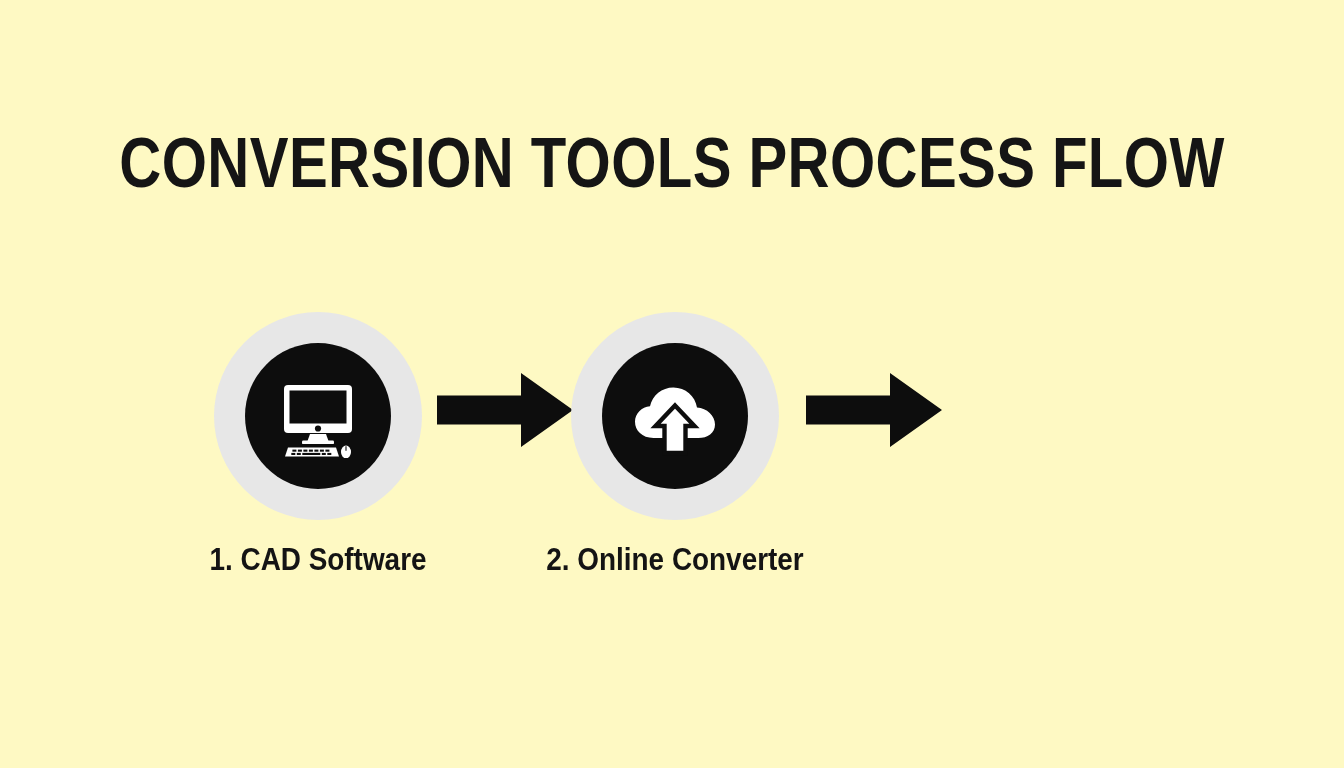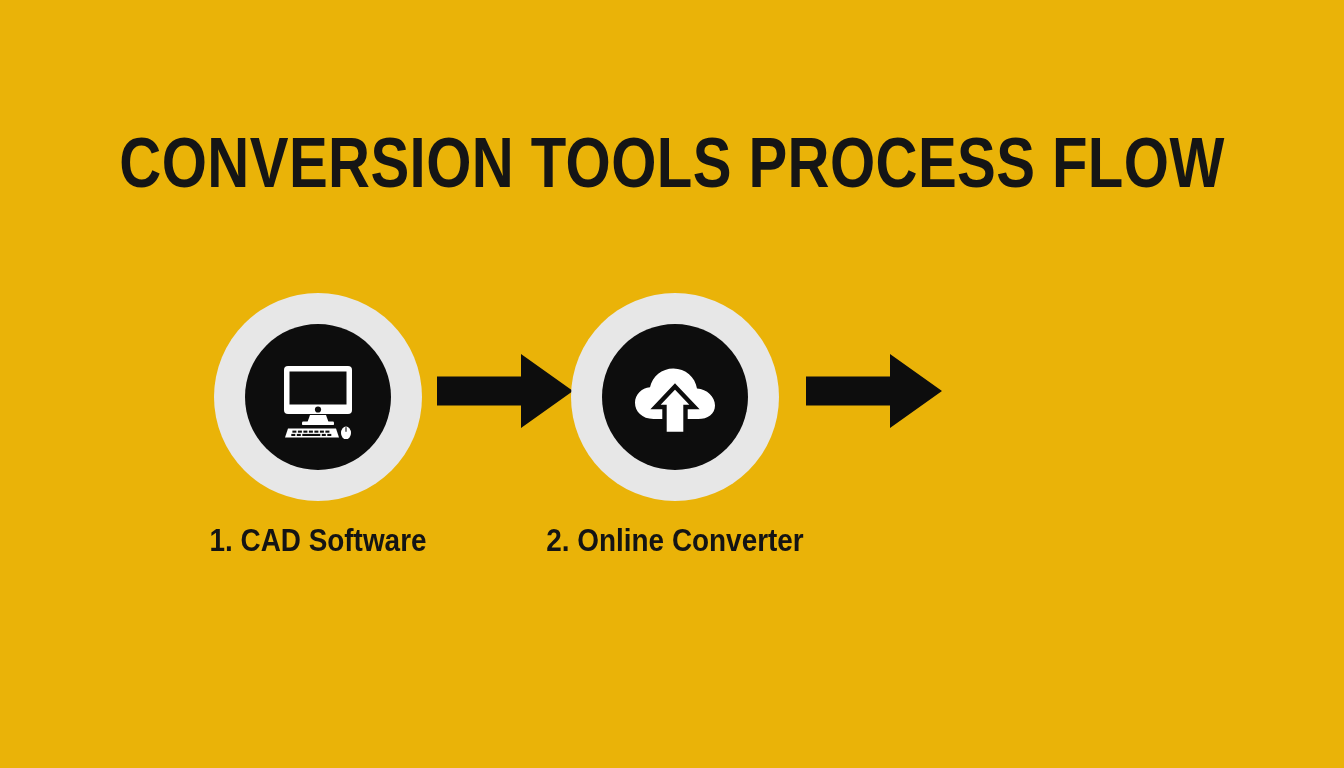--- a/index.html
+++ b/index.html
@@ -12,21 +12,21 @@
     height: 768px;
     overflow: hidden;
     background: #fdfdfd;
     font-family: "Liberation Sans", sans-serif;
   }
 
   #infographic {
     position: relative;
     width: 1344px;
     height: 768px;
-    background: #eab308;
+    background: #fef9c3;
   }
 
   
   .title {
     position: absolute;
     left: 0;
     top: 126px;
     width: 1344px;
     text-align: center;
     font-family: "Liberation Sans Narrow", "Liberation Sans", sans-serif;
@@ -38,21 +38,21 @@
     text-transform: uppercase;
     transform: scaleX(0.83);
     transform-origin: 50% 50%;
     white-space: nowrap;
   }
 
   
   .flow {
     position: absolute;
     left: 0;
-    top: 286px;
+    top: 305px;
     width: 1344px;
     height: 300px;
   }
 
   .step {
     position: absolute;
     top: 0;
     width: 230px;
     height: 300px;
   }

